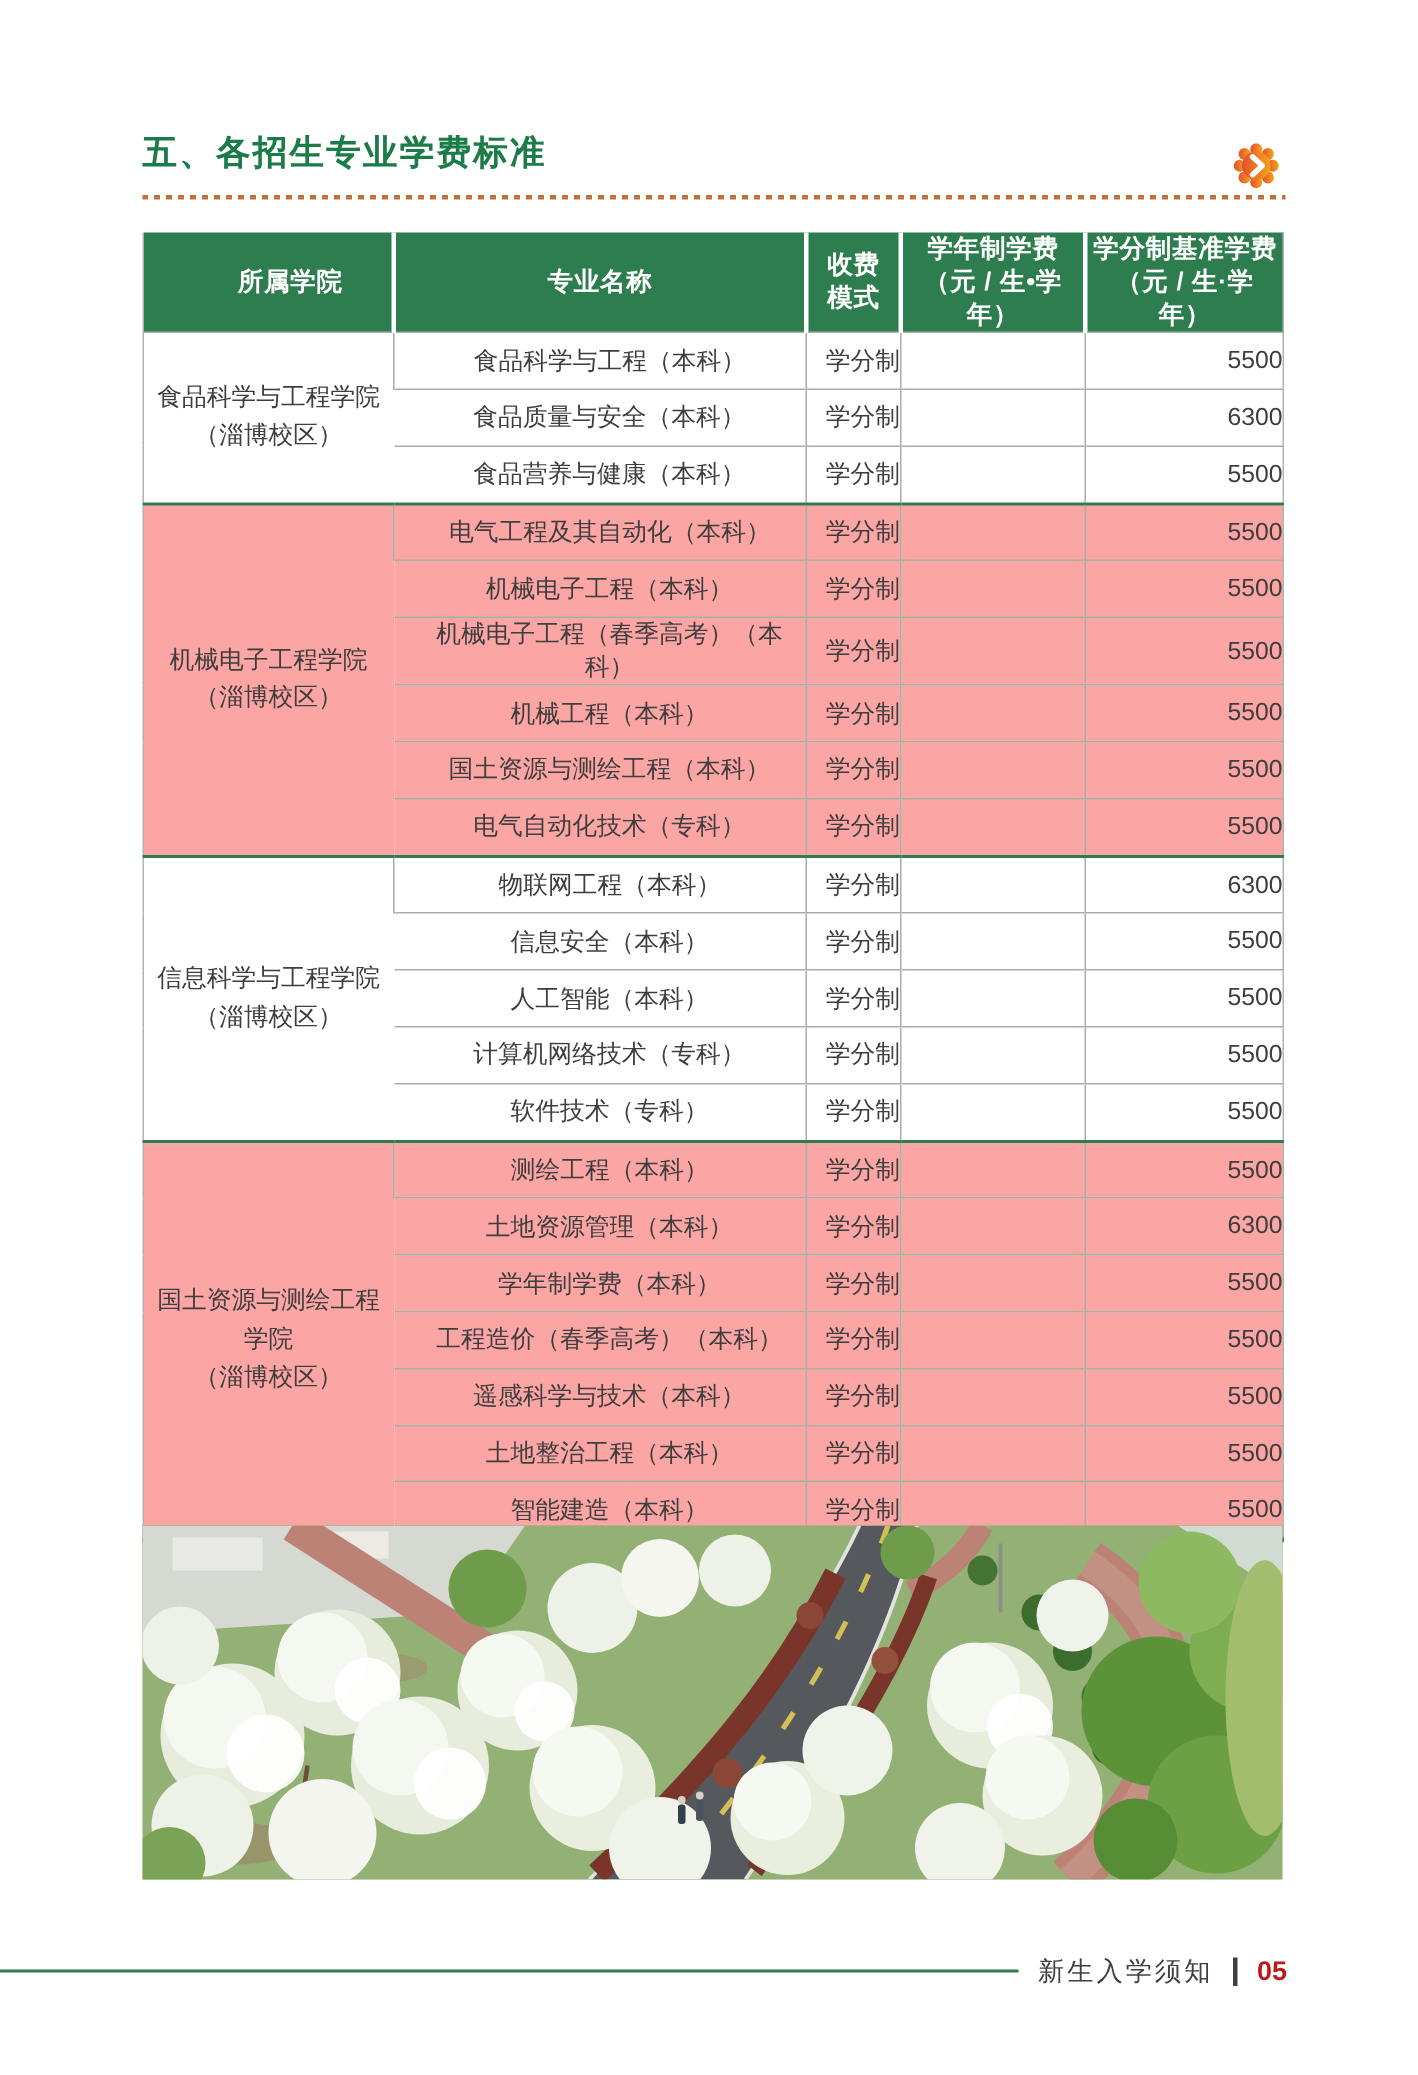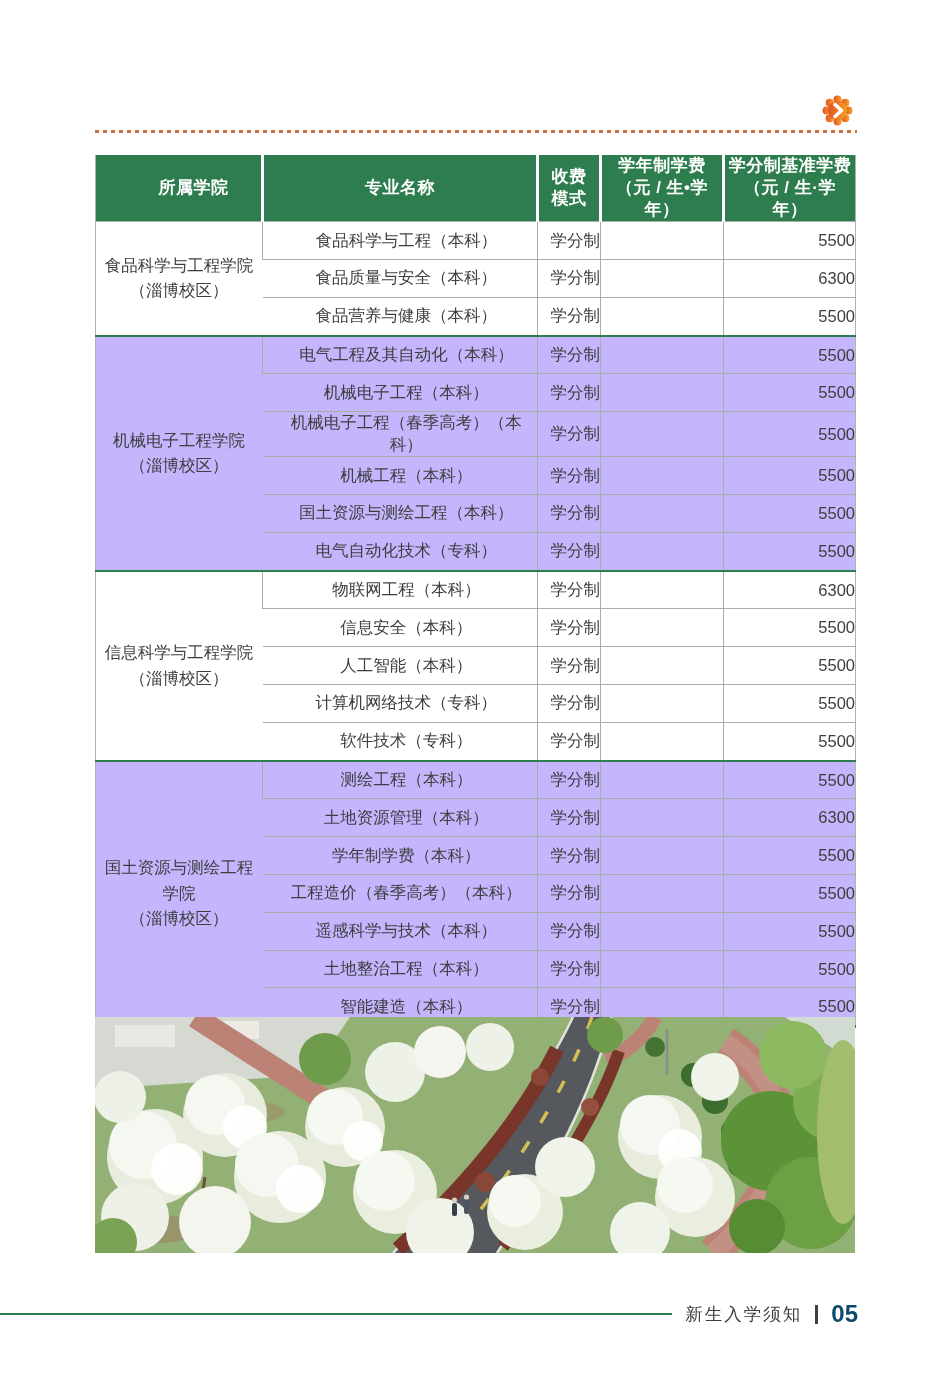--- a/index.html
+++ b/index.html
@@ -41,21 +41,21 @@
   }
   .tuition-table thead th:first-child{border-left:none;padding-left:32px;}
   .tuition-table tbody td{
     height:36.8px;color:#3e3e3e;font-size:16.5px;vertical-align:middle;
     border-top:1px solid #a7b0a7;border-left:1px solid #a7b0a7;
     background:#ffffff;padding:0;
   }
   .tuition-table tbody td:first-child{border-left:none;}
   .tuition-table tbody tr.group-start td{border-top:2px solid #2e7d4f;}
   .tuition-table tbody tr.group-start:first-child td{border-top:1px solid #a7b0a7;}
-  .tuition-table tbody tr.shaded td{background:#c4b5fd;}
+  .tuition-table tbody tr.shaded td{background:#fca5a5;}
   .tuition-table td.college{text-align:center;white-space:pre-line;line-height:1.55;}
   .tuition-table td.major{text-align:center;padding-left:13px;}
   .tuition-table td.mode{text-align:right;}
   .tuition-table td.annual{text-align:center;}
   .tuition-table td.credit{text-align:right;}
 
   
   .campus-photo{
     position:absolute;left:95px;top:1017px;width:760px;height:236px;
     overflow:hidden;background:#93b075;
@@ -63,27 +63,28 @@
   .campus-photo svg{display:block;}
 
   
   .page-footer{
     position:absolute;left:0;top:1300px;right:87px;height:28px;
     display:flex;align-items:center;gap:13px;text-align:center;
   }
   .footer-rule{flex:1;height:2px;background:#2e7d4f;}
   .footer-label{font-size:17.5px;color:#3f3f3f;letter-spacing:2px;white-space:nowrap;}
   .footer-bar{width:3px;height:19px;background:#3f3f3f;}
-  .footer-page{font-size:24px;font-weight:bold;color:#0c4a6e;}
+  .footer-page{font-size:18px;font-weight:bold;color:#b91c1c;}
 </style>
 </head>
 <body>
 
 <div class="page">
 
+  <h1 class="page-title">五、各招生专业学费标准</h1>
 
   <svg class="flower-icon" viewBox="0 0 31 31" aria-hidden="true">
     <defs>
       <linearGradient id="og" x1="0" y1="0" x2="1" y2="0">
         <stop offset="0" stop-color="#e4512b"></stop>
         <stop offset="1" stop-color="#f6a21c"></stop>
       </linearGradient>
     </defs>
     <g fill="url(#og)">
       <circle cx="15.5" cy="4.5" r="4"></circle>

